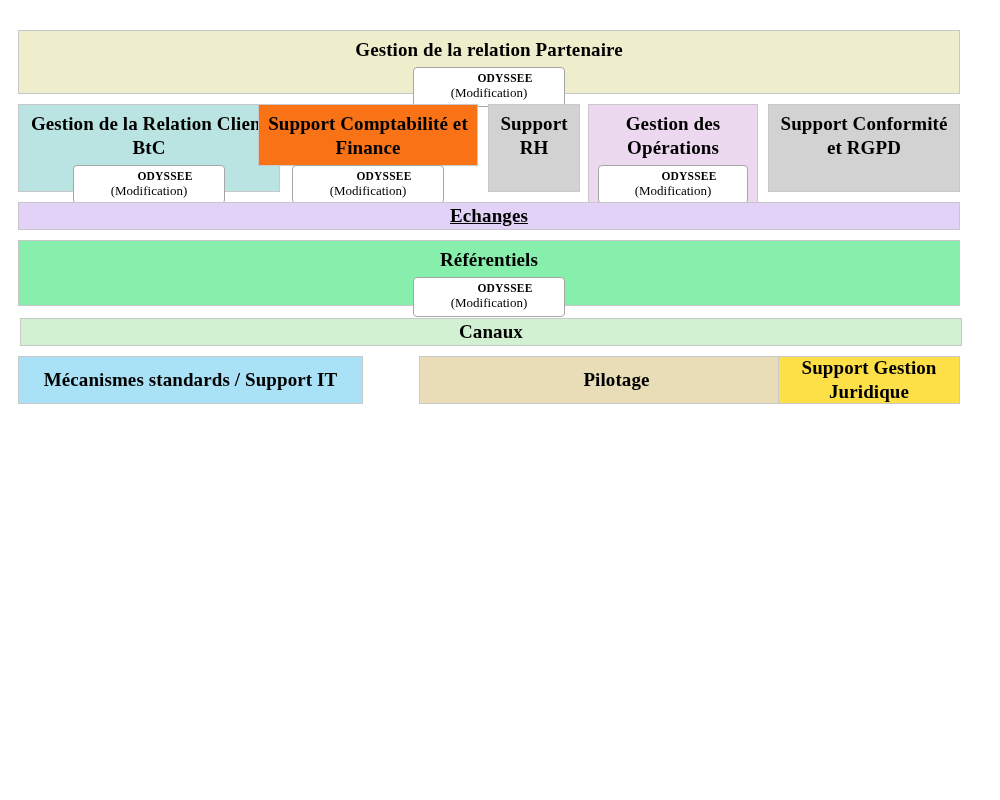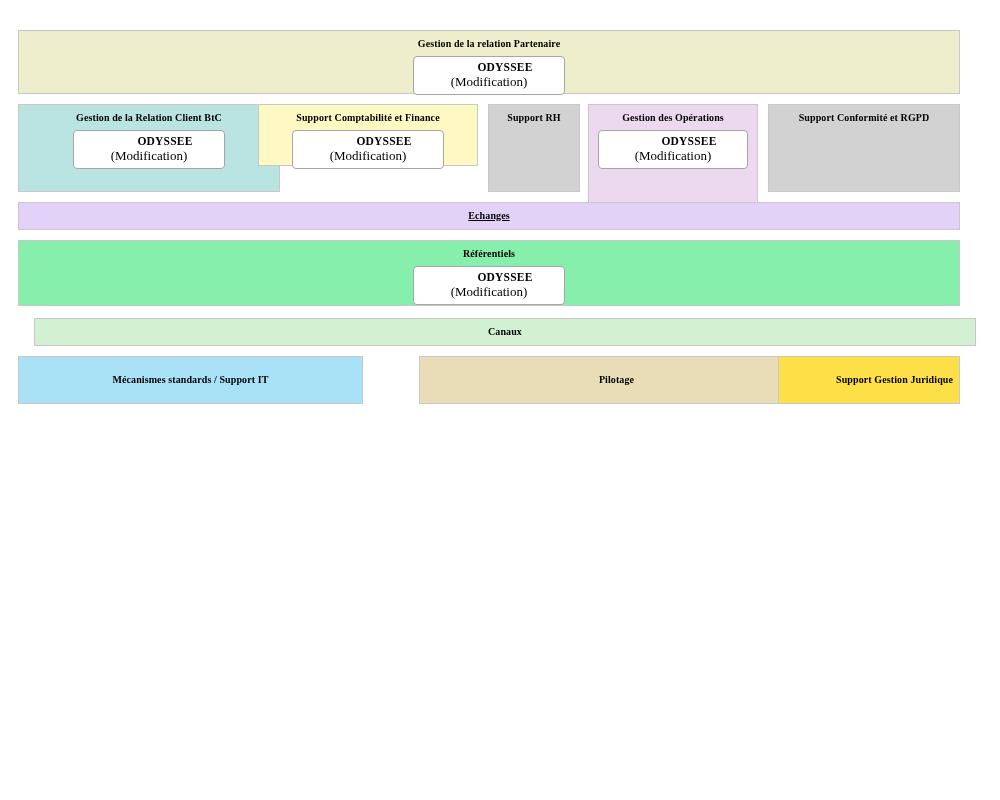--- a/index.html
+++ b/index.html
@@ -27,21 +27,21 @@
     box-sizing: border-box;
     border: 1px solid #c8c8c8;
     display: flex;
     flex-direction: column;
     align-items: center;
     padding-top: 7px;
   }
 
   .block-title {
     font-weight: bold;
-    font-size: 10px;
+    font-size: 19px;
     line-height: 1.25;
     text-align: center;
     color: #000000;
     padding: 0 6px;
     letter-spacing: 0.1px;
   }
 
   
   .app-box {
     box-sizing: border-box;
@@ -84,21 +84,21 @@
   </div>
 
   <div class="block" style="left:18px; top:104px; width:262px; height:88px; background:#b9e4e1;">
     <div class="block-title">Gestion de la Relation Client BtC</div>
     <div class="app-box">
       <span class="app-name">ODYSSEE</span>
       <span class="app-state">(Modification)</span>
     </div>
   </div>
 
-  <div class="block" style="left:258px; top:104px; width:220px; height:62px; background:#fef9c3;">
+  <div class="block" style="left:258px; top:104px; width:220px; height:62px; background:#f97316;">
     <div class="block-title">Support Comptabilité et Finance</div>
     <div class="app-box">
       <span class="app-name">ODYSSEE</span>
       <span class="app-state">(Modification)</span>
     </div>
   </div>
 
   <div class="block" style="left:488px; top:104px; width:92px; height:88px; background:#d2d2d2;">
     <div class="block-title">Support RH</div>
   </div>
@@ -120,21 +120,21 @@
   </div>
 
   <div class="block" style="left:18px; top:240px; width:942px; height:66px; background:#86efac;">
     <div class="block-title">Référentiels</div>
     <div class="app-box">
       <span class="app-name">ODYSSEE</span>
       <span class="app-state">(Modification)</span>
     </div>
   </div>
 
-  <div class="block" style="left:34px; top:318px; width:942px; height:28px; background:#d2f0d2; justify-content:center; padding-top:0;">
+  <div class="block" style="left:20px; top:318px; width:942px; height:28px; background:#d2f0d2; justify-content:center; padding-top:0;">
     <div class="block-title">Canaux</div>
   </div>
 
   <div class="block" style="left:18px; top:356px; width:345px; height:48px; background:#a9e2f7; justify-content:center; padding-top:0;">
     <div class="block-title">Mécanismes standards / Support IT</div>
   </div>
 
   <div class="block" style="left:373px; top:356px; width:395px; height:48px; background:#e9ddb8; justify-content:center; padding-top:0;margin-left:46px;">
     <div class="block-title">Pilotage</div>
   </div>

